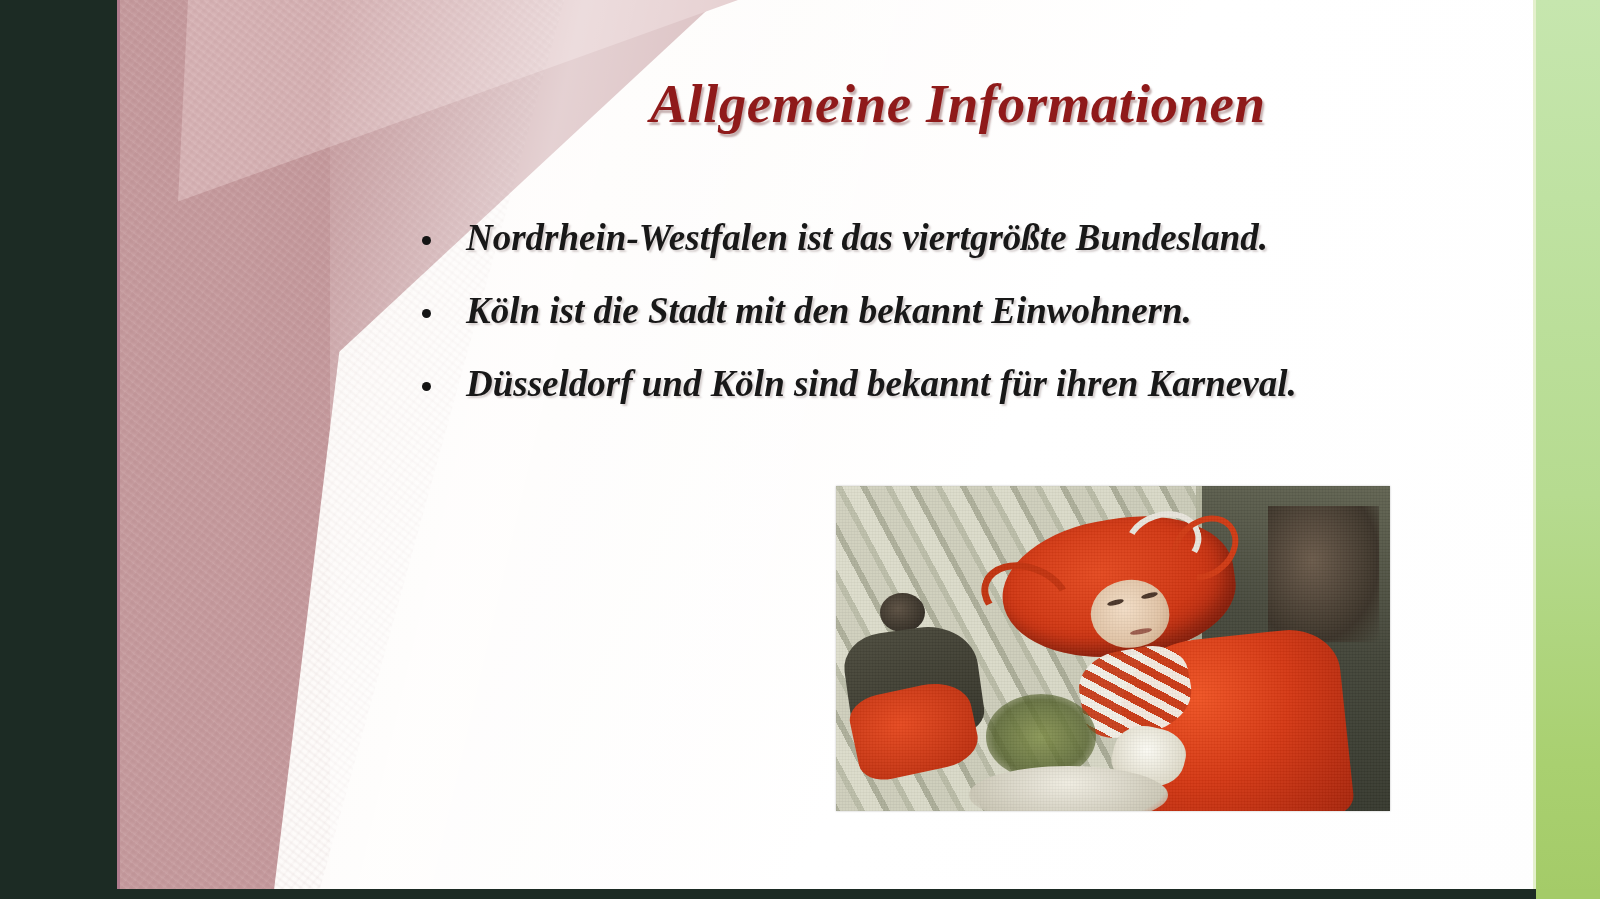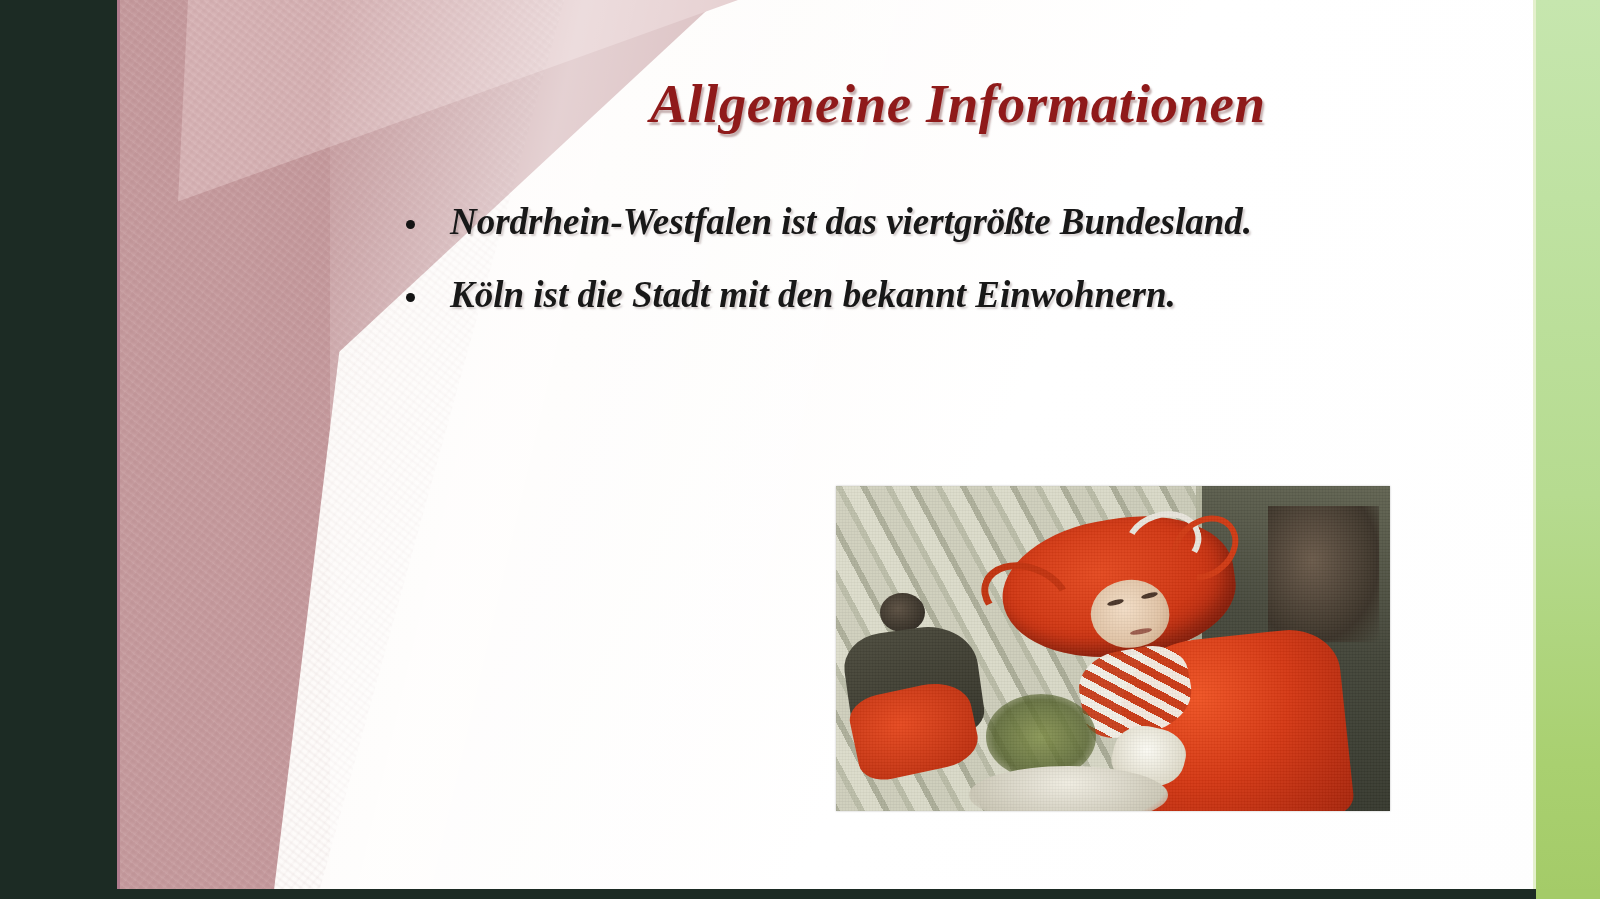--- a/index.html
+++ b/index.html
@@ -139,21 +139,21 @@
     white-space: nowrap;
     text-shadow: 2px 3px 2px rgba(90,30,30,.35), 1px 1px 0 rgba(255,255,255,.5);
   }
 
   .bullet-list {
     position: absolute;
     left: 396px;
     top: 198px;
     width: 1010px;
     list-style: none;
-    margin: 0;
+    margin: 16px;
     padding: 0;
   }
   .bullet-item {
     position: relative;
     padding-left: 54px;
     margin-bottom: 24px;
     font-size: 37px;
     font-style: italic;
     font-weight: bold;
     line-height: 1.32;
@@ -372,20 +372,24 @@
     <div class="slide-title">Allgemeine Informationen</div>
 
     <ul class="bullet-list">
       <li class="bullet-item">
         <span class="bullet-marker"></span>
         <span>Nordrhein-Westfalen ist das viertgrößte Bundesland.</span>
       </li>
       <li class="bullet-item">
         <span class="bullet-marker"></span>
         <span>Köln ist die Stadt mit den bekannt Einwohnern.</span>
+      </li>
+      <li class="bullet-item">
+        <span class="bullet-marker"></span>
+        <span>Düsseldorf und Köln sind bekannt für ihren Karneval.</span>
       </li>
     </ul>
 
     <div class="photo-frame" title="Karneval celebration with people in red costumes and a large red feathered hat">
       <div class="photo-inner">
         <div class="ph-bg"></div>
         <div class="ph-pavement"></div>
         <div class="ph-dark-right"></div>
         <div class="ph-dark-blob"></div>
         <div class="ph-person2-head"></div>

